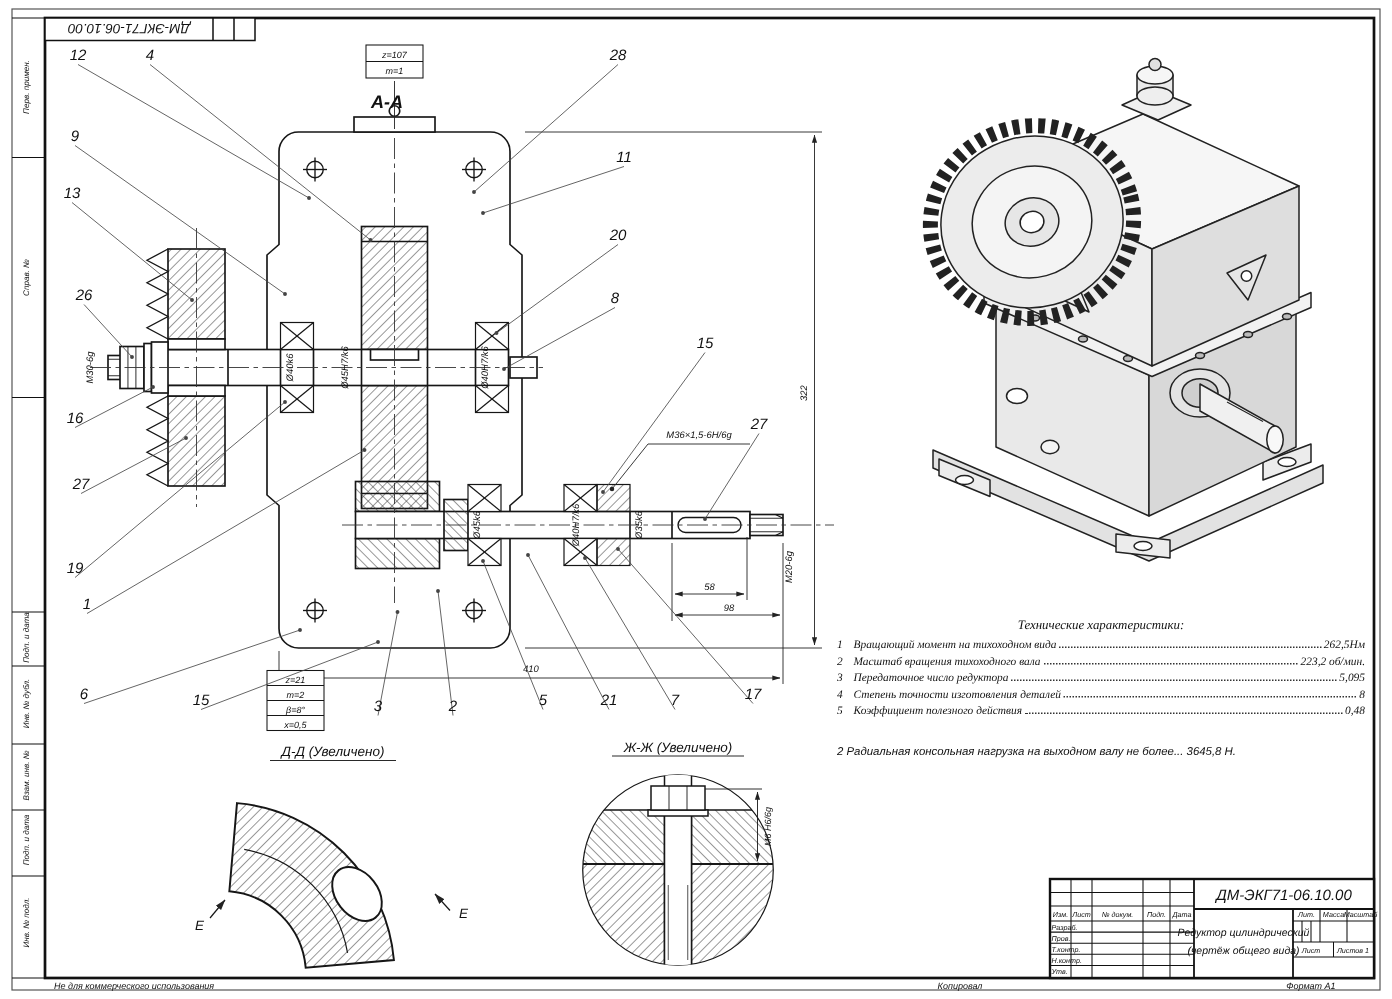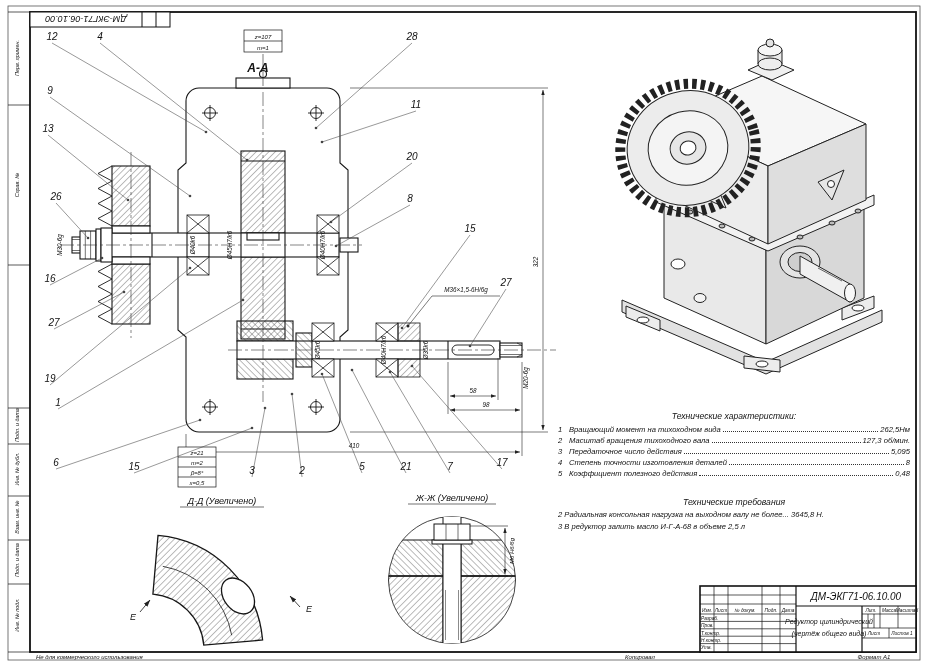--- a/index.html
+++ b/index.html
@@ -1,21 +1,21 @@
 <!DOCTYPE html>
 <html><head>
 <meta charset="utf-8">
 <style>
   html,body{margin:0;padding:0;background:#8e8e8e;}
   #sheet{position:relative;width:928px;height:666px;background:#ffffff;overflow:hidden;
          font-family:"Liberation Sans",sans-serif;}
   #sheet svg{position:absolute;left:0;top:0;}
   #sheet svg text{font-style:italic;fill:#111;}
   .overlay{position:absolute;color:#111;font-style:italic;}
-  #tech-chars{left:558px;top:410px;width:352px;font-size:7.6px;line-height:1.45;}
+  #tech-chars{left:558px;top:410px;width:352px;font-size:7.6px;line-height:1.45;font-family:Liberation Serif, serif;}
   #tech-reqs{left:558px;top:496px;width:352px;font-size:7.6px;line-height:1.4;}
   .blk-title{text-align:center;font-size:8.6px;margin-bottom:2px;}
   .tc-row{display:flex;align-items:baseline;white-space:nowrap;}
   .tc-n{width:11px;flex:0 0 auto;}
   .tc-t{flex:0 1 auto;}
   .tc-dots{flex:1 1 8px;border-bottom:1px dotted #333;margin:0 2px;height:7px;}
   .tc-v{flex:0 0 auto;}
   .tr-row{padding-left:11px;text-indent:-11px;margin-bottom:1px;}
 </style>
 </head>
@@ -465,42 +465,40 @@
         <div class="tc-row">
           <span class="tc-n">1</span>
           <span class="tc-t">Вращающий момент на тихоходном вида</span>
           <span class="tc-dots"></span>
           <span class="tc-v">262,5Нм</span>
         </div>
         <div class="tc-row">
           <span class="tc-n">2</span>
           <span class="tc-t">Масштаб вращения тихоходного вала</span>
           <span class="tc-dots"></span>
-          <span class="tc-v">127,3 об/мин.</span>
+          <span class="tc-v">223,2 об/мин.</span>
         </div>
         <div class="tc-row">
           <span class="tc-n">3</span>
-          <span class="tc-t">Передаточное число действия</span>
+          <span class="tc-t">Передаточное число редуктора</span>
           <span class="tc-dots"></span>
           <span class="tc-v">5,095</span>
         </div>
         <div class="tc-row">
           <span class="tc-n">4</span>
           <span class="tc-t">Степень точности изготовления деталей</span>
           <span class="tc-dots"></span>
           <span class="tc-v">8</span>
         </div>
         <div class="tc-row">
           <span class="tc-n">5</span>
           <span class="tc-t">Коэффициент полезного действия</span>
           <span class="tc-dots"></span>
           <span class="tc-v">0,48</span>
         </div>
       </div>
 </div>
 <div id="tech-reqs" class="overlay">
-  <div class="blk-title">Технические требования</div>
   <div id="tech-reqs-items">
         <div class="tr-row">2  Радиальная консольная нагрузка на выходном валу не более... 3645,8 Н.</div>
-        <div class="tr-row">3  В редуктор залить масло И-Г-А-68 в объеме 2,5 л</div>
       </div>
 </div>
 </div>
 
 </body></html>

